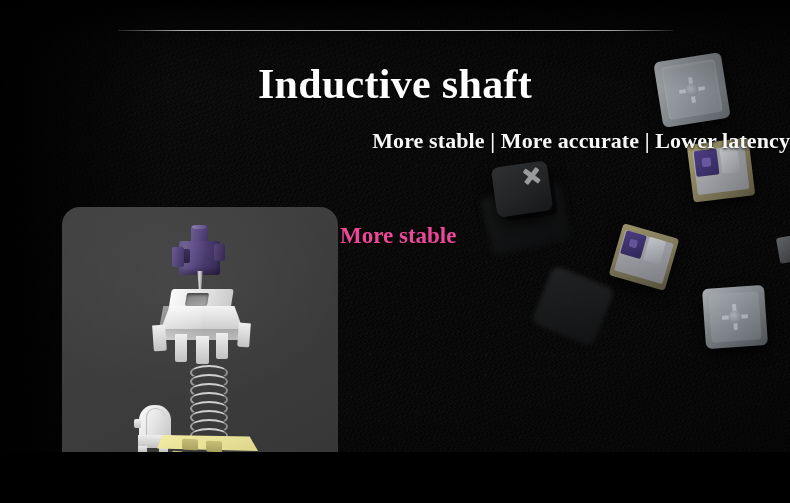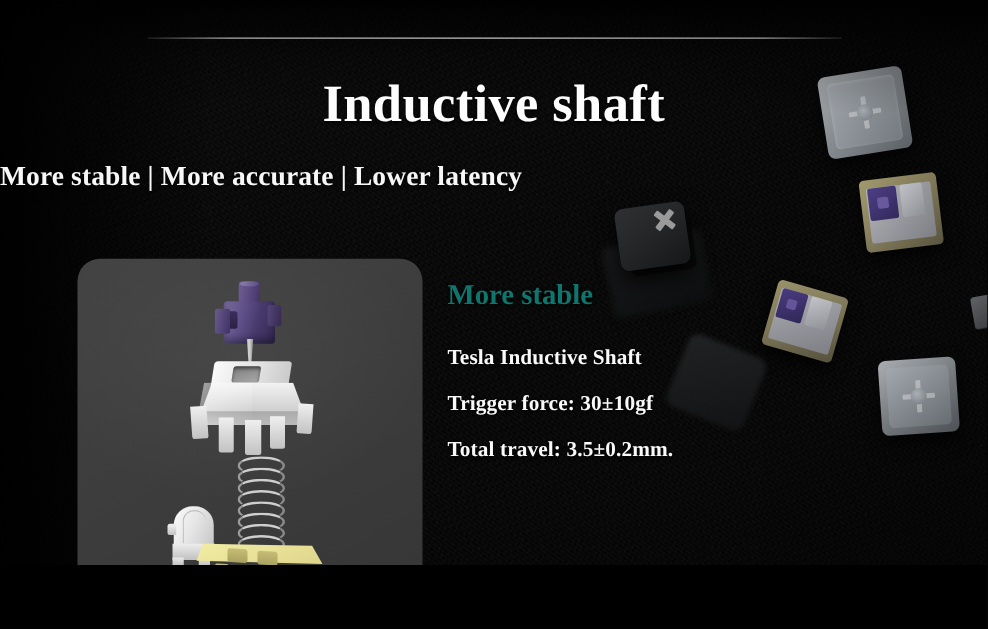--- a/index.html
+++ b/index.html
@@ -78,21 +78,21 @@
     font-weight: 700;
     color: #fdfdfd;
     letter-spacing: .3px;
     text-shadow: 0 1px 3px rgba(0,0,0,.9);
   }
   .subtitle {
     position: absolute;
     left: 0;
     top: 128px;
     width: 790px;
-    text-align: left;
+    text-align: right;
     font-size: 22px;
     font-weight: 700;
     color: #f7f7f7;
     letter-spacing: .1px;
     text-shadow: 0 1px 3px rgba(0,0,0,.9);
   }
 
   
   .panel {
     position: absolute;
@@ -255,22 +255,22 @@
   .b-ridge.r1 { left: 12px; top: 24px; width: 10px; height: 16px; }
   .b-ridge.r2 { left: 44px; top: 28px; width: 11px; height: 17px; }
   .b-ridge.r3 { left: 78px; top: 28px; width: 10px; height: 16px; }
   .b-pin {
     position: absolute; left: 58px; top: 44px; width: 7px; height: 12px;
     background: linear-gradient(180deg, #efe9a4, #c2ba72); border-radius: 0 0 2px 2px;
   }
 
   
   .more-stable {
-    position: absolute; left: 358px; top: 223px;
-    font-size: 23px; font-weight: 700; color: #0f766e;
+    position: absolute; left: 340px; top: 223px;
+    font-size: 23px; font-weight: 700; color: #ec4899;
     text-shadow: 0 1px 3px rgba(0,0,0,.95);
   }
   .specs {
     position: absolute; left: 358px; top: 276px;
     width: 400px;
   }
   .spec-line {
     font-size: 17px; font-weight: 700; color: #f9f9f9;
     margin-bottom: 17px; letter-spacing: .1px;
     text-shadow: 0 1px 3px rgba(0,0,0,.95);
@@ -542,20 +542,15 @@
       <div class="b-front"></div>
       <div class="b-ridge r1"></div>
       <div class="b-ridge r2"></div>
       <div class="b-ridge r3"></div>
       <div class="b-pin"></div>
     </div>
   </div>
 
   <div class="more-stable">More stable</div>
 
-  <div class="specs">
-    <div class="spec-line">Tesla Inductive Shaft</div>
-    <div class="spec-line">Trigger force: 30±10gf</div>
-    <div class="spec-line">Total travel: 3.5±0.2mm.</div>
-  </div>
 
 
 </div>
 
 </body></html>

